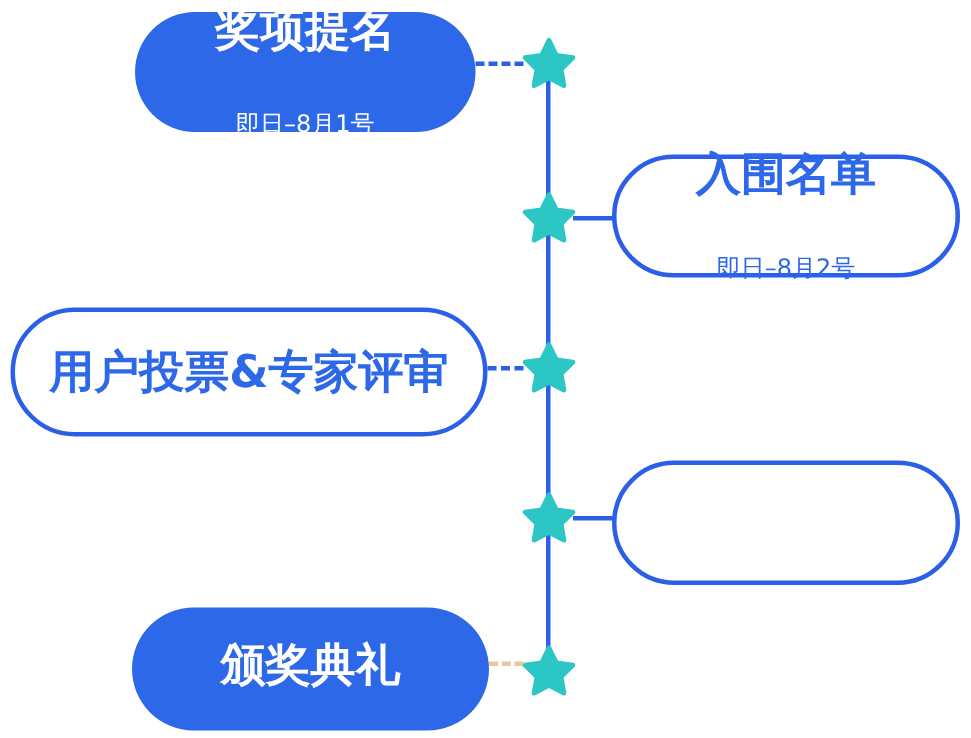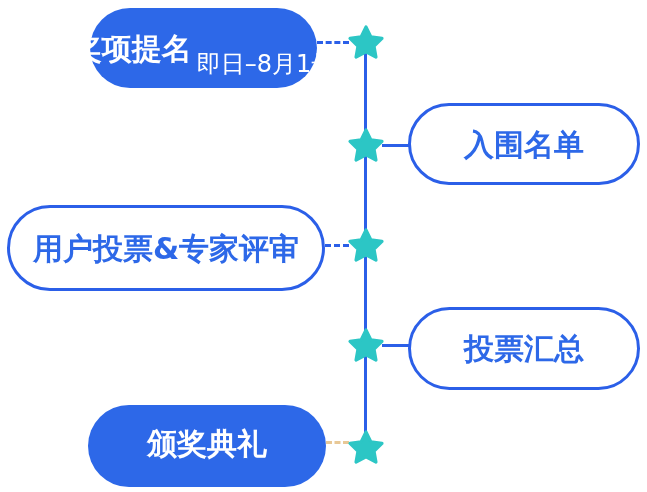--- a/index.html
+++ b/index.html
@@ -17,28 +17,28 @@
     position:absolute;left:364px;top:44px;width:3px;height:398px;
     background:var(--line-blue);border-radius:2px;
   }
   .star{position:absolute;width:38px;height:38px;}
   .star-1{left:347px;top:24px;}
   .star-2{left:347px;top:127px;}
   .star-3{left:347px;top:227px;}
   .star-4{left:347px;top:327px;}
   .star-5{left:347px;top:429px;}
   .step{
-    position:absolute;border-radius:48px;display:flex;flex-direction:row;
+    position:absolute;border-radius:48px;display:flex;flex-direction:column;
     align-items:center;justify-content:center;gap:5px;box-sizing:border-box;
     text-align:center;
   }
   .filled{background:var(--blue);color:#ffffff;}
   .outline{background:#ffffff;border:3px solid var(--line-blue);color:var(--blue);}
   .step-title{font-size:30px;font-weight:bold;line-height:1.1;white-space:nowrap;}
-  .step-date{font-size:24px;line-height:1.1;white-space:nowrap;margin-top:32px;}
+  .step-date{font-size:16px;line-height:1.1;white-space:nowrap;margin-top:32px;}
   .step-1{left:90px;top:8px;width:227px;height:80px;}
   .step-2{left:408px;top:103px;width:232px;height:82px;text-align:center;}
   .step-3{left:7px;top:205px;width:318px;height:86px;}
   .step-4{left:408px;top:307px;width:232px;height:83px;}
   .step-5{left:88px;top:405px;width:238px;height:82px;font-family:Liberation Mono, monospace;}
   .connector{position:absolute;height:0;}
   .conn-dashed-blue{border-top:3px dashed var(--line-blue);}
   .conn-solid-blue{border-top:3px solid var(--line-blue);}
   .conn-dashed-tan{border-top:3px dashed var(--tan);}
   .conn-1{left:317px;top:41px;width:32px;}
@@ -76,27 +76,27 @@
     <path d="M12 1.8l3.1 6.3 7 1-5 4.9 1.2 6.9-6.3-3.3-6.3 3.3 1.2-6.9-5-4.9 7-1z" fill="#2cc6c5" stroke="#2cc6c5" stroke-width="2" stroke-linejoin="round"></path>
   </svg>
 
   <div class="step filled step-1">
     <div class="step-title">奖项提名</div>
     <div class="step-date">即日–8月1号</div>
   </div>
 
   <div class="step outline step-2">
     <div class="step-title">入围名单</div>
+    <div class="step-date">即日–8月2号</div>
   </div>
 
   <div class="step outline step-3">
     <div class="step-title">用户投票&amp;专家评审</div>
   </div>
 
   <div class="step outline step-4">
-    <div class="step-title">投票汇总</div>
   </div>
 
   <div class="step filled step-5">
     <div class="step-title">颁奖典礼</div>
   </div>
 
 </div>
 
 </body></html>

